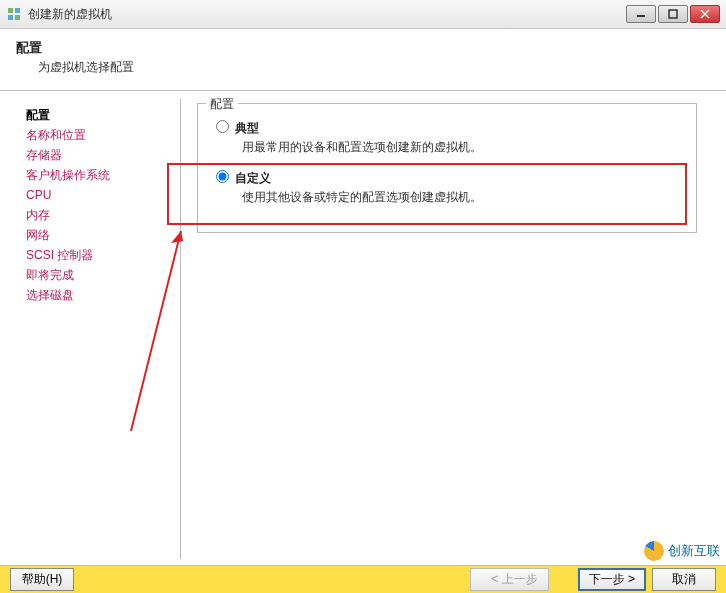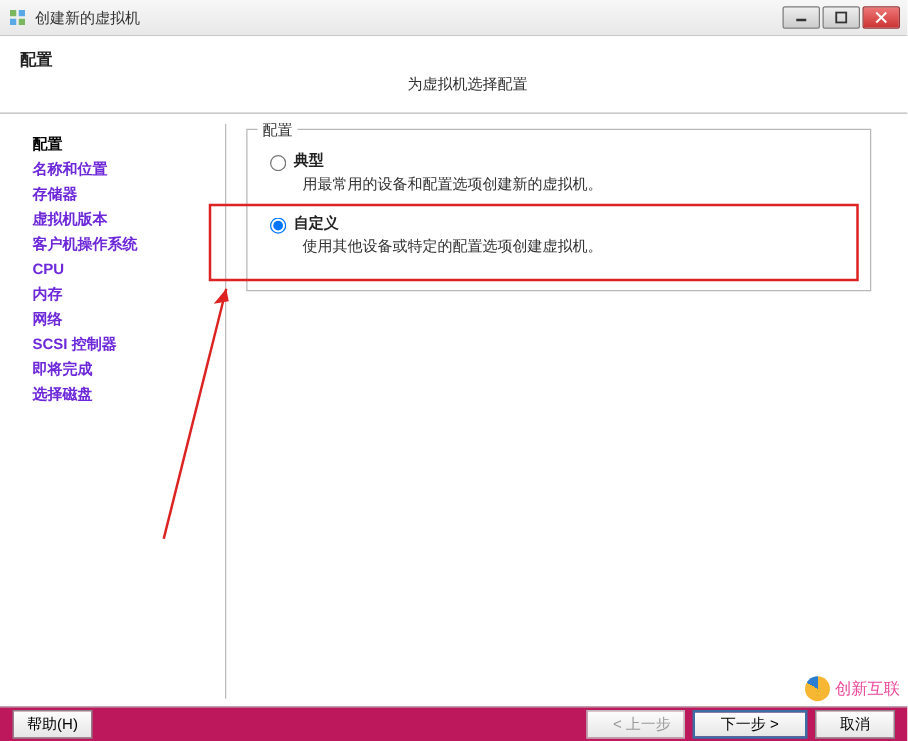--- a/index.html
+++ b/index.html
@@ -40,37 +40,36 @@
     background: linear-gradient(#e77, #c33);
     color: #fff;
     border-color: #933;
   }
   .header {
     background: #fff;
     padding: 10px 16px 14px 16px;
     border-bottom: 1px solid #bbb;
   }
   .header .h-title { font-weight: bold; color: #222; font-size: 13px; }
-  .header .h-sub { color: #333; margin-left: 22px; margin-top: 2px; text-align: center; }
+  .header .h-sub { color: #333; margin-left: 22px; margin-top: 2px; }
   .body {
     display: flex;
     height: 480px;
   }
   .sidebar {
     width: 180px;
     padding: 14px 10px 10px 26px;
     color: #2b4aa1;
   }
   .sidebar .nav-item {
-    color: #6d28d9;
+    color: #be185d;
     padding: 1px 0;
     cursor: pointer;
     font-size: 12px;
     line-height: 18px;
-    font-weight: bold;
   }
   .sidebar .nav-item.active {
     color: #000;
     font-weight: bold;
   }
   .divider {
     width: 1px;
     background: #bbb;
     margin-top: 8px;
     height: 460px;
@@ -88,60 +87,60 @@
     height: 130px;
   }
   .fieldset .legend {
     position: absolute;
     top: -8px; left: 8px;
     background: #fff;
     padding: 0 4px;
     color: #333;
   }
   .option { margin: 6px 0 4px 4px; }
-  .option label { display: flex; align-items: flex-end; gap: 6px; }
+  .option label { display: flex; align-items: flex-start; gap: 6px; }
   .option .opt-title { font-weight: bold; color: #222; }
   .option .opt-desc { margin-left: 26px; color: #333; margin-top: 2px; }
   .hl-box {
     position: absolute;
     border: 2px solid #d22;
     pointer-events: none;
   }
   .arrow {
     position: absolute;
     pointer-events: none;
   }
   .footer {
     position: absolute;
     bottom: 0; left: 0; right: 0;
     height: 28px;
     border-top: 1px solid #bbb;
     display: flex;
     align-items: center;
     padding: 0 10px;
-    background: #be185d;
+    background: #fde047;
     gap: 6px;
   }
   .footer .help-btn { margin-right: auto; }
   .btn {
     border: 1px solid #888;
     background: linear-gradient(#fdfdfd, #e6e6e6);
     padding: 2px 10px;
     font-size: 12px;
     cursor: pointer;
     font-family: inherit;
     min-width: 64px;
   }
   .btn:disabled { color: #999; border-color: #bbb; cursor: default; padding-left: 20px; }
-  .btn.default { border: 2px solid #3a6ea5; padding: 1px 21px; }
+  .btn.default { border: 2px solid #3a6ea5; padding: 1px 9px; margin-left: 23px; }
   .watermark {
     position: absolute;
     right: 6px; bottom: 32px;
     display: flex; align-items: center; gap: 4px;
-    color: #ec4899;
+    color: #0369a1;
     font-size: 13px;
   }
   .wm-ico {
     width: 20px; height: 20px;
     border-radius: 50%;
     background: conic-gradient(#f7b733 0 300deg, #2a7dd2 300deg 360deg);
     display: inline-block;
   }
 </style>
 </head>
@@ -180,21 +179,20 @@
 <div class="header">
   <div class="h-title">配置</div>
   <div class="h-sub">为虚拟机选择配置</div>
 </div>
 
 <div class="body">
   <div class="sidebar">
     <div class="nav-item active">配置</div>
     <div class="nav-item">名称和位置</div>
     <div class="nav-item">存储器</div>
-    <div class="nav-item">虚拟机版本</div>
     <div class="nav-item">客户机操作系统</div>
     <div class="nav-item">CPU</div>
     <div class="nav-item">内存</div>
     <div class="nav-item">网络</div>
     <div class="nav-item">SCSI 控制器</div>
     <div class="nav-item">即将完成</div>
     <div class="nav-item">选择磁盘</div>
   </div>
   <div class="divider"></div>
   <div class="content">

